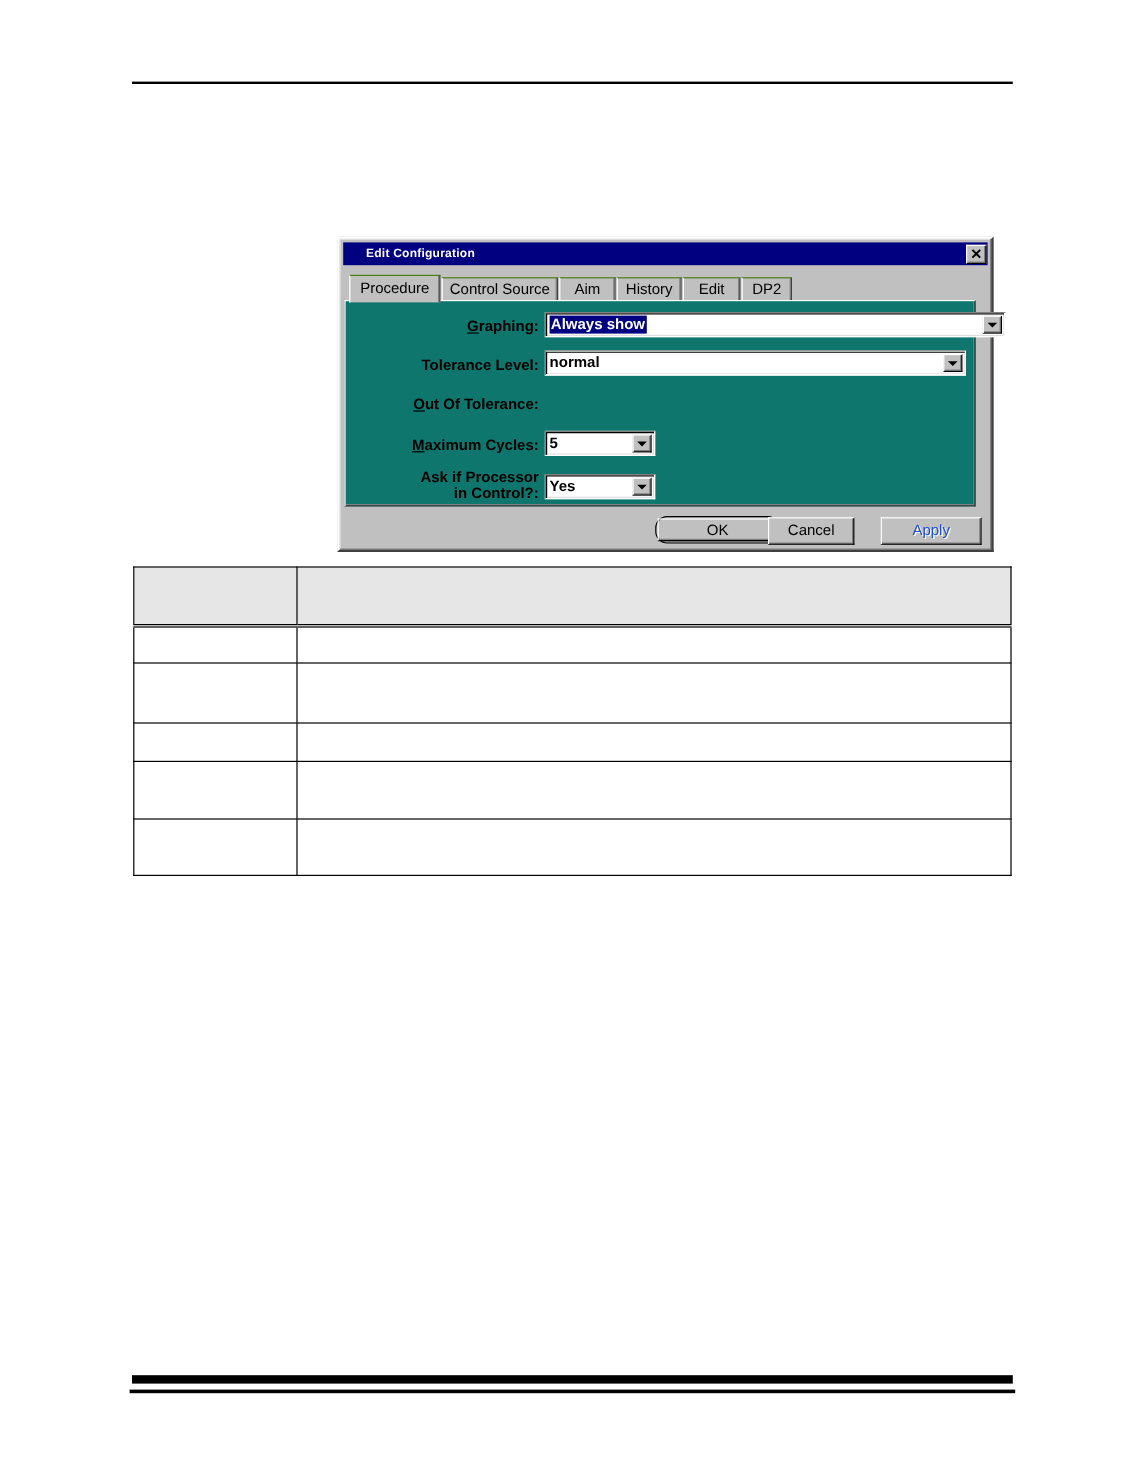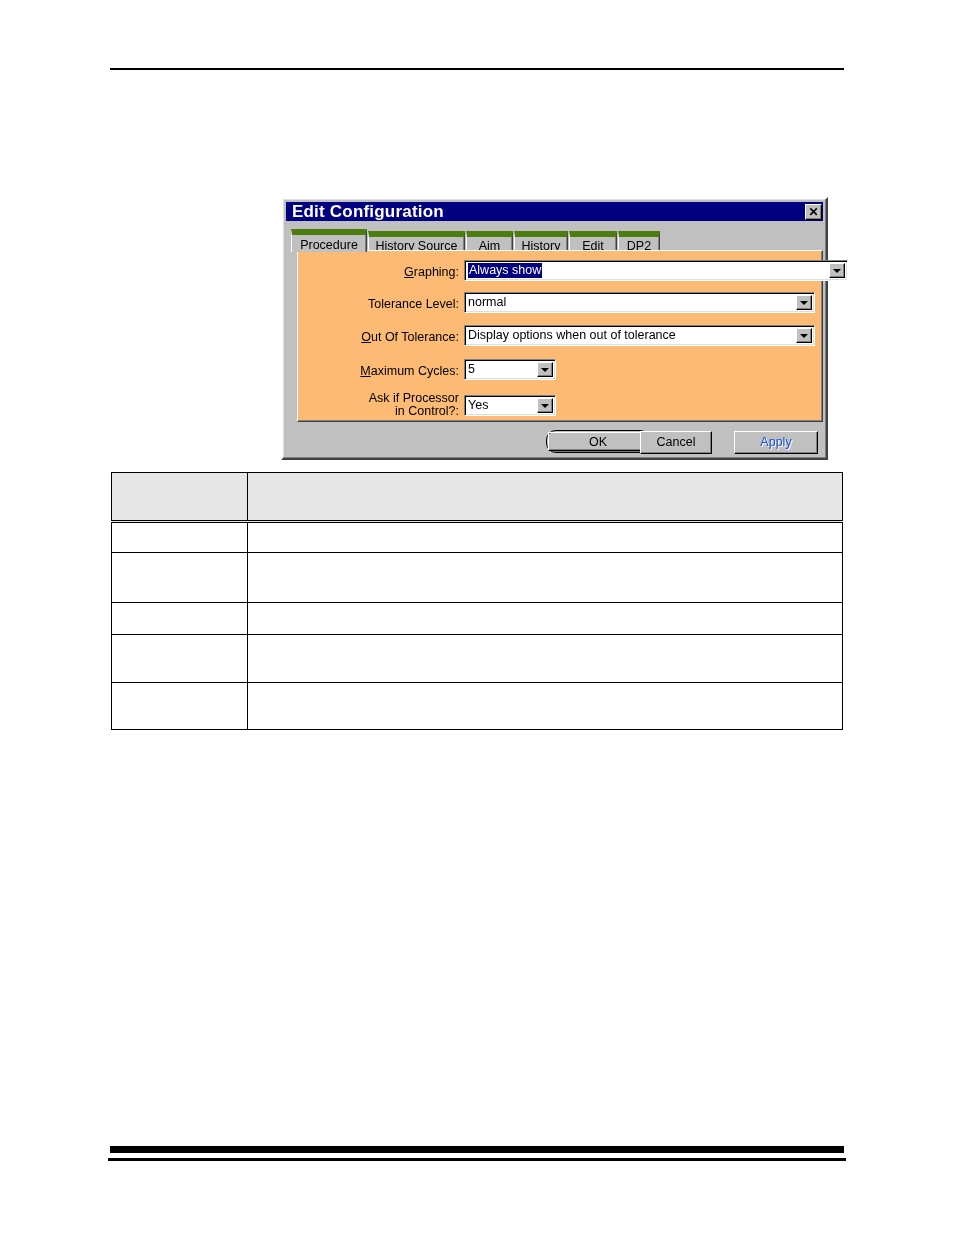--- a/index.html
+++ b/index.html
@@ -61,23 +61,23 @@
     left: 3px;
     top: 3px;
     right: 3px;
     height: 19px;
     background: #000080;
     display: flex;
     align-items: center;
   }
   .titlebar-text {
     color: #ffffff;
-    font-size: 17px;
+    font-size: 10px;
     font-weight: bold;
-    padding-left: 6px;
+    padding-left: 19px;
     letter-spacing: 0.2px;
     white-space: nowrap;
   }
   .titlebar-spacer { flex: 1 1 auto; }
   .close-button {
     width: 17px;
     height: 16px;
     margin-right: 1px;
     background: #c0c0c0;
     border-top: 1px solid #ffffff;
@@ -106,52 +106,53 @@
     left: 8px;
     top: 30px;
     width: 526px;
     height: 22px;
   }
   .tab {
     position: absolute;
     top: 2px;
     height: 20px;
     background: #c0c0c0;
-    border-top: 6px solid #4d7c0f;
+    border-top: 1px solid #4d7c0f;
     border-left: 1px solid #ffffff;
     border-right: 1px solid #404040;
     box-sizing: border-box;
     font-size: 12.5px;
     color: #000000;
     text-align: center;
     line-height: 19px;
     cursor: default;
     box-shadow: inset -1px 0 0 #808080;
   }
   .tab.active {
     top: 0px;
     height: 23px;
     line-height: 21px;
     z-index: 5;
     box-shadow: inset -1px 0 0 #808080;
   }
 
   .tabpanel {
     position: absolute;
-    left: 14px;
+    left: 4px;
     top: 51px;
     width: 526px;
     height: 172px;
-    background: #fdba74;
+    background: #0f766e;
     border-top: 1px solid #ffffff;
     border-left: 1px solid #ffffff;
     border-right: 1px solid #404040;
     border-bottom: 1px solid #404040;
     box-sizing: border-box;
     box-shadow: inset -1px -1px 0 #808080;
+    font-weight: bold;
   }
 
   
   .field-row {
     position: absolute;
     height: 22px;
   }
   .field-label {
     position: absolute;
     right: 0;
@@ -292,21 +293,21 @@
     <div class="close-button">
       <span class="glyph">✕</span>
     </div>
   </div>
 
   <div class="tabstrip">
     <div class="tab active" style="left:0px;width:76px;">
       <span>Procedure</span>
     </div>
     <div class="tab" style="left:77px;width:97px;">
-      <span>History Source</span>
+      <span>Control Source</span>
     </div>
     <div class="tab" style="left:175px;width:47px;">
       <span>Aim</span>
     </div>
     <div class="tab" style="left:223px;width:54px;">
       <span>History</span>
     </div>
     <div class="tab" style="left:278px;width:48px;">
       <span>Edit</span>
     </div>
@@ -328,24 +329,20 @@
     <div class="field-row" style="left:0px;top:43px;width:161px;">
       <span class="field-label">Tolerance Level:</span>
     </div>
     <div class="combo" style="left:166px;top:41px;width:351px;">
       <span class="combo-value">normal</span>
       <div class="combo-arrow"></div>
     </div>
 
     <div class="field-row" style="left:0px;top:76px;width:161px;">
       <span class="field-label"><span class="mn">O</span><span>ut Of Tolerance:</span></span>
-    </div>
-    <div class="combo" style="left:166px;top:74px;width:351px;">
-      <span class="combo-value">Display options when out of tolerance</span>
-      <div class="combo-arrow"></div>
     </div>
 
     <div class="field-row" style="left:0px;top:110px;width:161px;">
       <span class="field-label"><span class="mn">M</span><span>aximum Cycles:</span></span>
     </div>
     <div class="combo" style="left:166px;top:108px;width:92px;">
       <span class="combo-value">5</span>
       <div class="combo-arrow"></div>
     </div>
 

